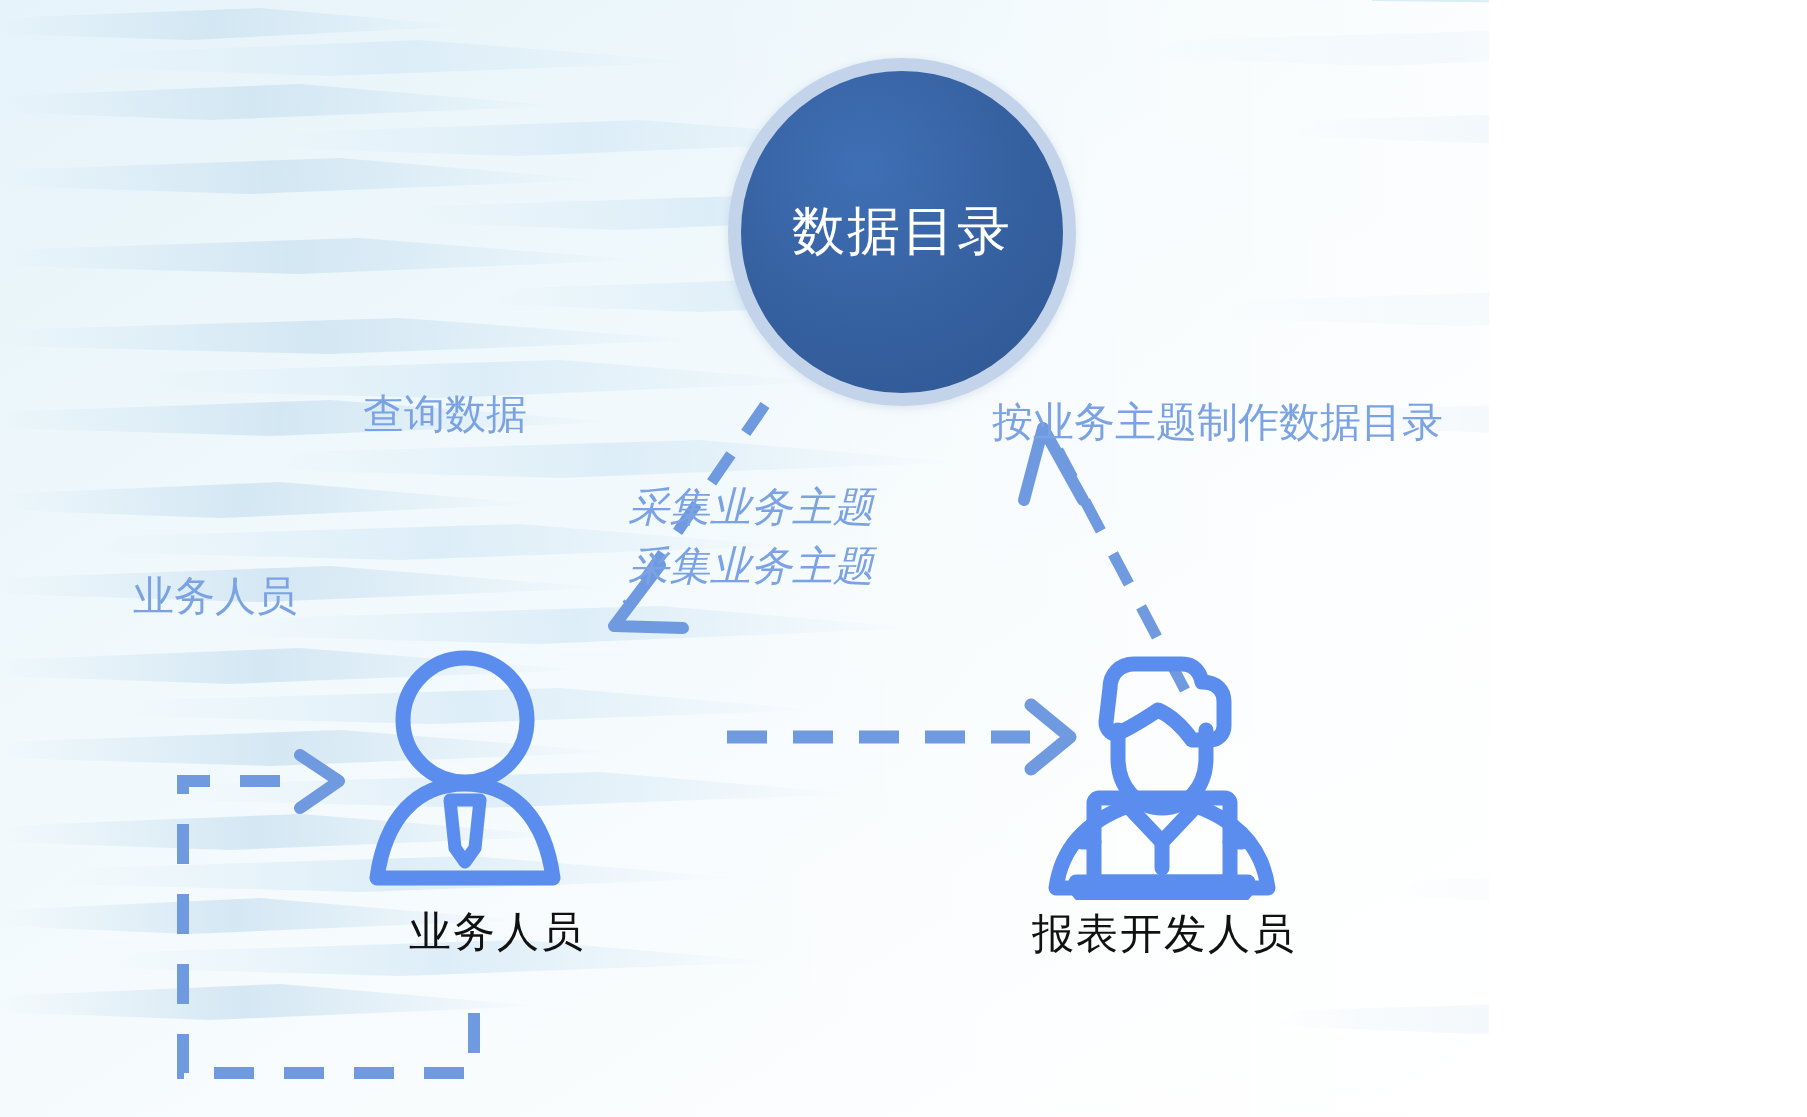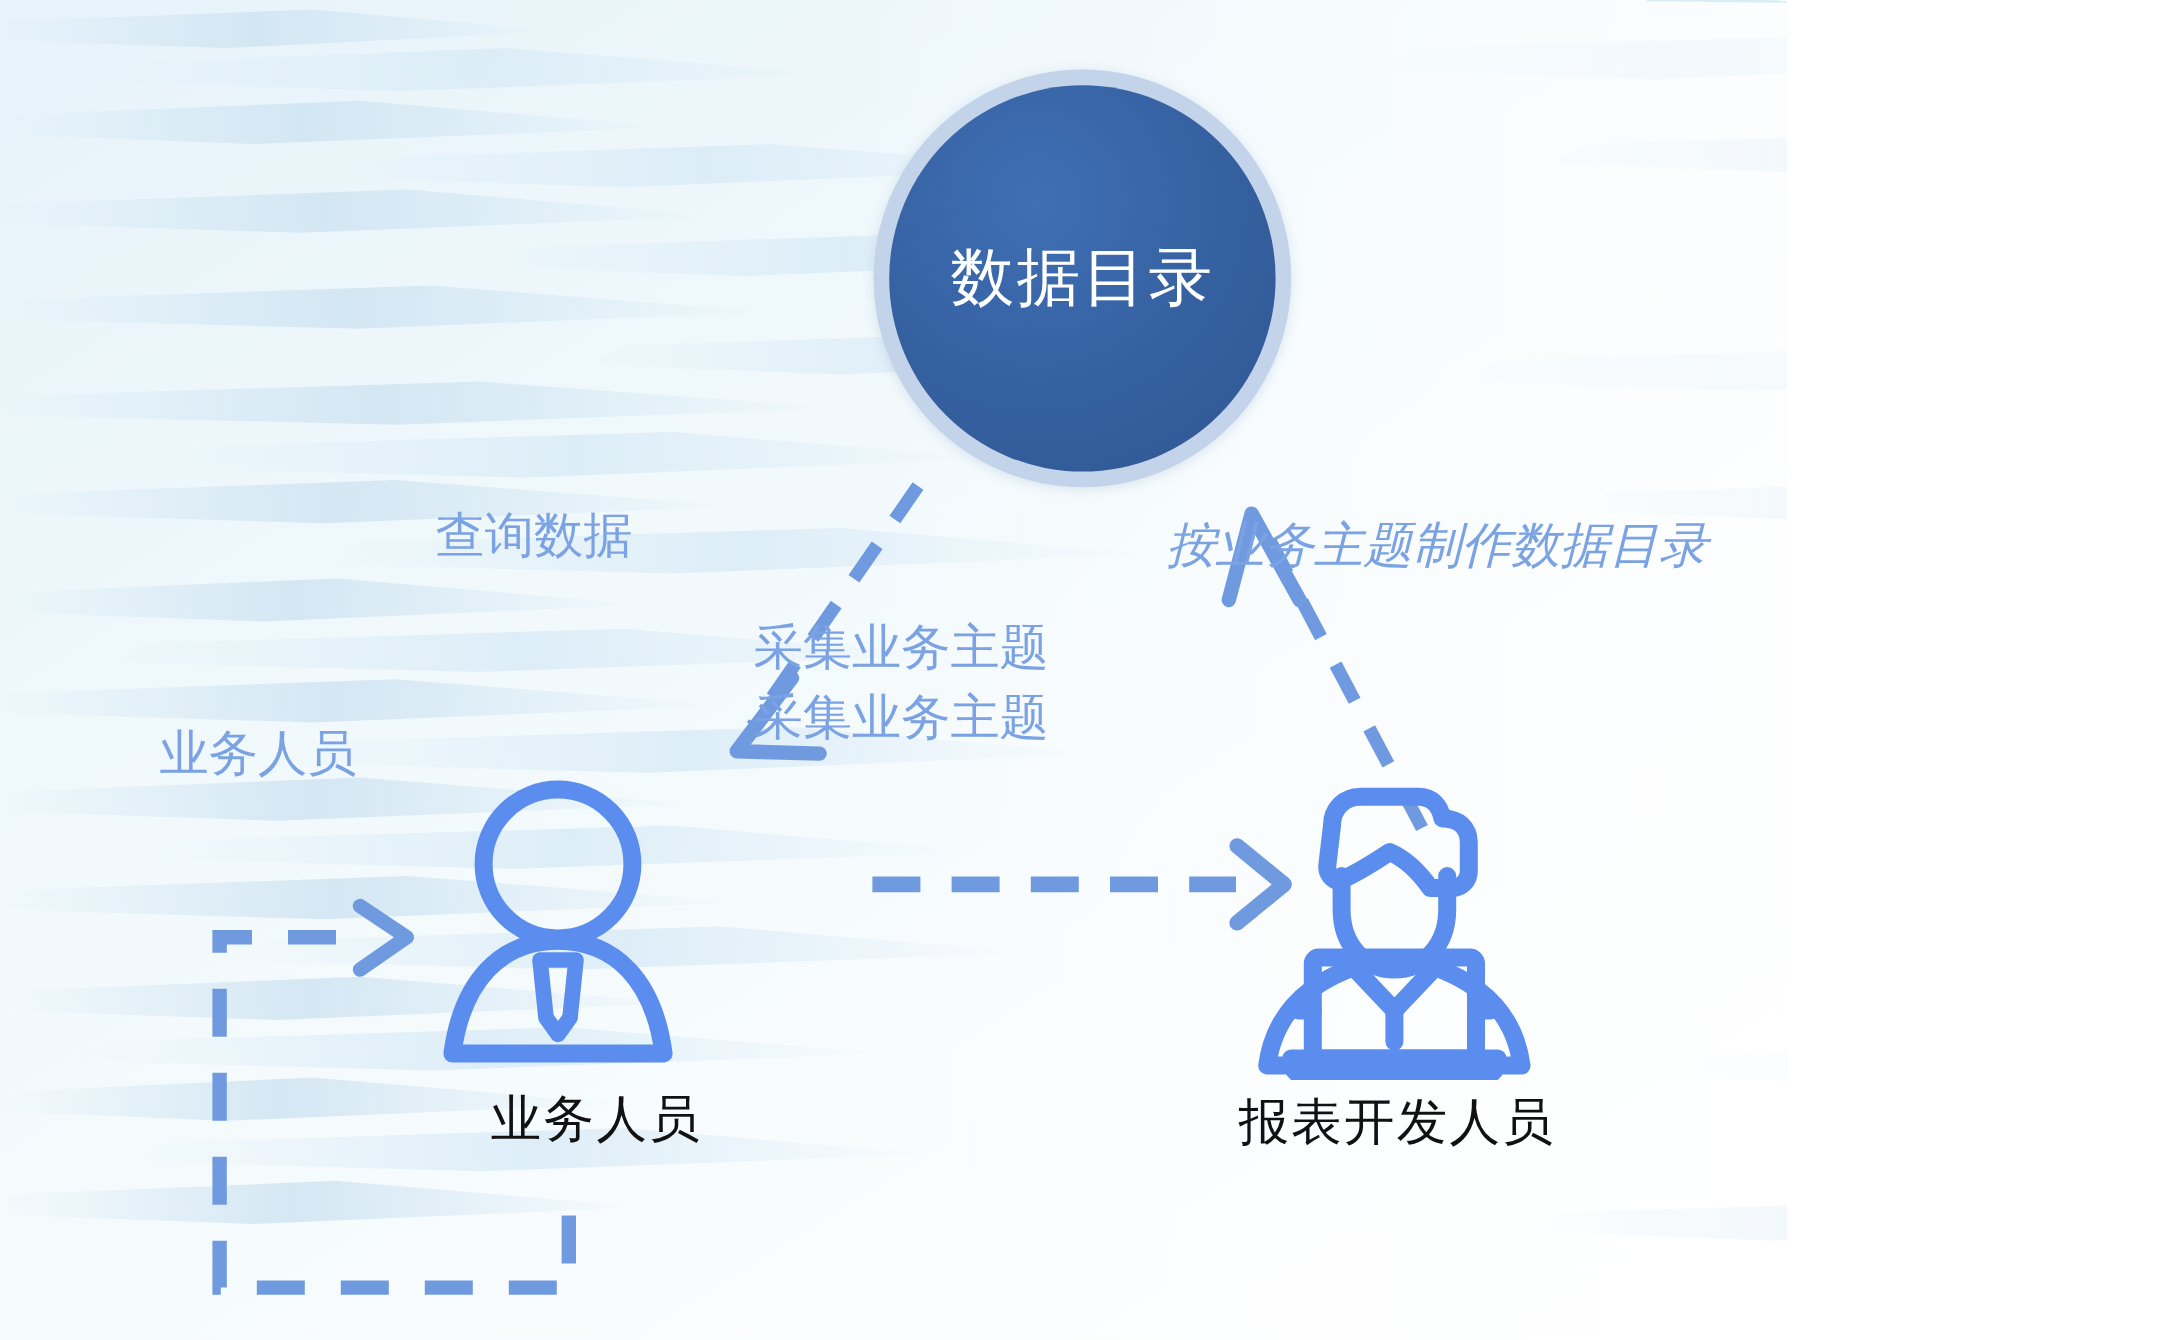--- a/index.html
+++ b/index.html
@@ -65,26 +65,25 @@
   }
 
   
   .edge-label {
     position: absolute;
     color: #7ba3e3;
     font-size: 41px;
     line-height: 1.45;
     white-space: nowrap;
     z-index: 7;
-    margin-top: 32px;
   }
   #label-query     { left: 363px;  top: 385px; }
   #label-analysis  { left: 133px;  top: 567px; }
-  #label-collect   { left: 628px;  top: 478px; text-align: center; }
-  #label-build     { left: 972px; top: 393px; font-style: italic; }
+  #label-collect   { left: 628px;  top: 478px; text-align: center; font-style: italic; }
+  #label-build     { left: 992px; top: 393px; }
 
   
   .actor { position: absolute; z-index: 5; text-align: right; }
   .actor-caption {
     color: #111111;
     font-size: 42px;
     letter-spacing: 2px;
     margin-top: 2px;
     white-space: nowrap;
   }

